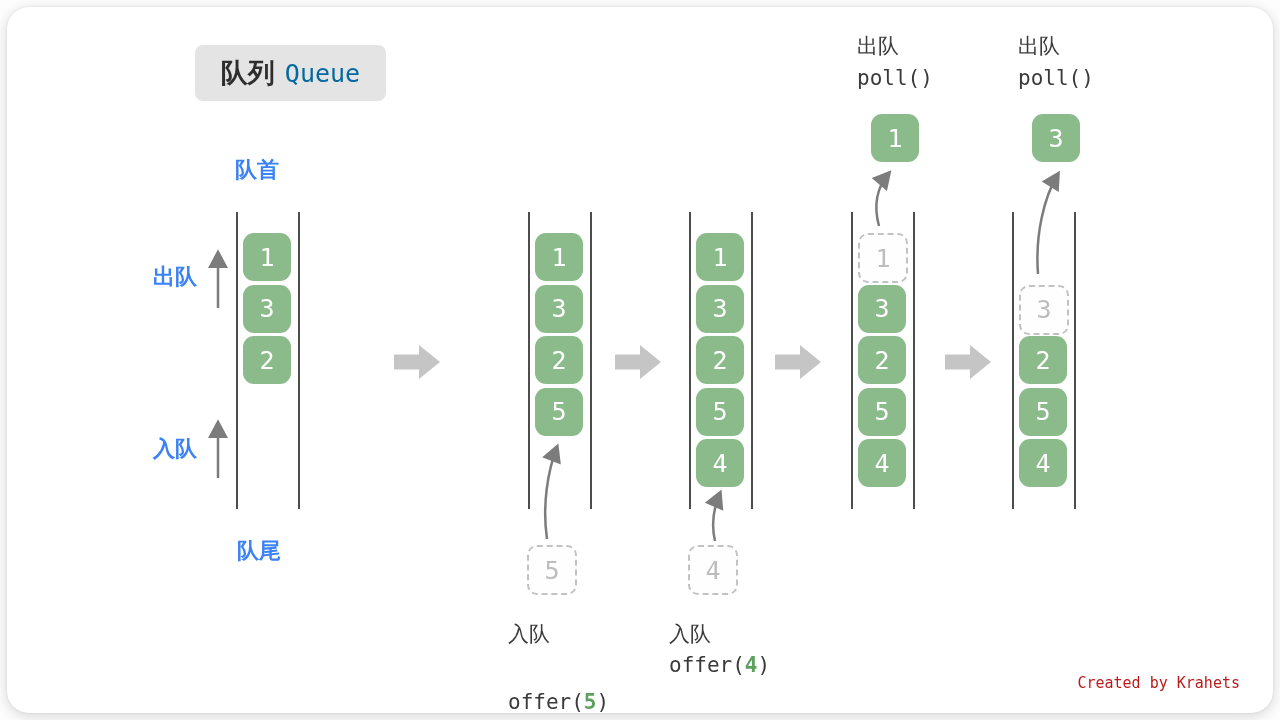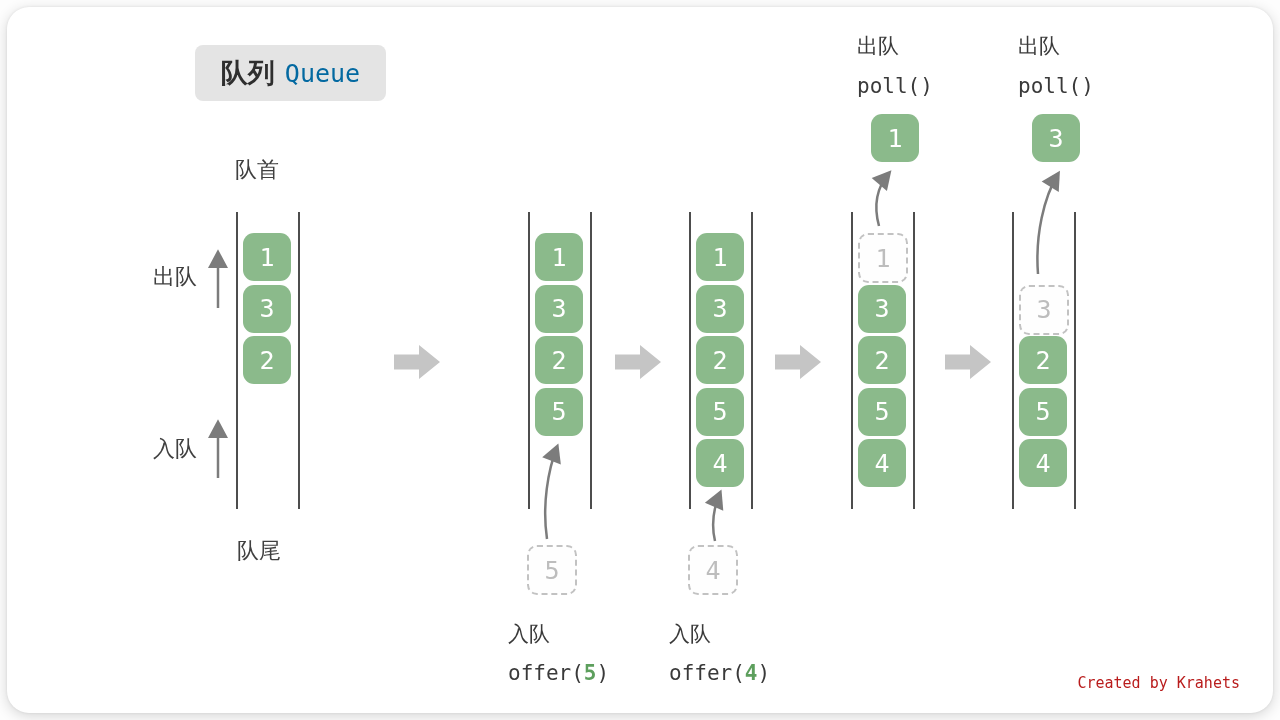--- a/index.html
+++ b/index.html
@@ -14,23 +14,23 @@
     box-shadow:0 3px 14px rgba(0,0,0,0.16), 0 0 3px rgba(0,0,0,0.08);
   }
   .abs{position:absolute;}
   .title-box{
     position:absolute;left:170px;top:45px;width:191px;height:56px;
     background:#e4e4e4;border-radius:8px;
     display:flex;align-items:center;justify-content:center;gap:10px;margin-left:25px;
   }
   .title-zh{font-size:27px;font-weight:700;color:#2e2e2e;}
   .title-en{font-family:"DejaVu Sans Mono",monospace;font-size:25px;color:#0369a1;}
-  .big-label{font-size:22px;font-weight:400;color:#404040;white-space:nowrap;}
+  .big-label{font-size:22px;font-weight:700;color:#3b82f6;white-space:nowrap;}
   .op-label-zh{font-size:21px;font-weight:500;color:#3a3a3a;white-space:nowrap;}
-  .op-code{font-family:"DejaVu Sans Mono",monospace;font-size:21px;color:#3a3a3a;white-space:nowrap;margin-top:8px;}
+  .op-code{font-family:"DejaVu Sans Mono",monospace;font-size:21px;color:#3a3a3a;white-space:nowrap;}
   .op-code .arg{color:#5d9f5d;font-weight:700;}
   .q-line{position:absolute;width:2px;background:#4d4d4d;}
   .q-box{
     position:absolute;width:48px;height:48px;border-radius:11px;
     display:flex;align-items:center;justify-content:center;
     font-family:"DejaVu Sans Mono",monospace;font-size:25px;font-weight:500;
   }
   .q-box.solid{background:#8bba8b;color:#ffffff;}
   .q-box.ghost{background:#fefefe;border:2px dashed #c2c2c2;color:#bdbdbd;width:46px;height:46px;border-radius:10px;}
   .watermark{
@@ -61,21 +61,21 @@
     <div class="q-box solid" style="left: 243px; top: 284.5px;">3</div>
     <div class="q-box solid" style="left: 243px; top: 336px;">2</div>
     <div class="q-line" style="left: 528px; top: 212px; height: 297px;"></div>
     <div class="q-line" style="left: 590px; top: 212px; height: 297px;"></div>
     <div class="q-box solid" style="left: 535px; top: 233px;">1</div>
     <div class="q-box solid" style="left: 535px; top: 284.5px;">3</div>
     <div class="q-box solid" style="left: 535px; top: 336px;">2</div>
     <div class="q-box solid" style="left: 535px; top: 387.5px;">5</div>
     <div class="q-box ghost" style="left: 527px; top: 545px;">5</div>
     <div class="abs op-label-zh" style="left: 508px; top: 620px;">入队</div>
-    <div class="abs op-code" style="left: 508px; top: 653px;"><span>offer(</span><span class="arg">5</span><span>)</span></div>
+    <div class="abs op-code" style="left: 508px; top: 690px;"><span>offer(</span><span class="arg">5</span><span>)</span></div>
     <div class="q-line" style="left: 689px; top: 212px; height: 297px;"></div>
     <div class="q-line" style="left: 751px; top: 212px; height: 297px;"></div>
     <div class="q-box solid" style="left: 696px; top: 233px;">1</div>
     <div class="q-box solid" style="left: 696px; top: 284.5px;">3</div>
     <div class="q-box solid" style="left: 696px; top: 336px;">2</div>
     <div class="q-box solid" style="left: 696px; top: 387.5px;">5</div>
     <div class="q-box solid" style="left: 696px; top: 439px;">4</div>
     <div class="q-box ghost" style="left: 688px; top: 545px;">4</div>
     <div class="abs op-label-zh" style="left: 669px; top: 620px;">入队</div>
     <div class="abs op-code" style="left: 669px; top: 653px; text-align: center;"><span>offer(</span><span class="arg">4</span><span>)</span></div>

